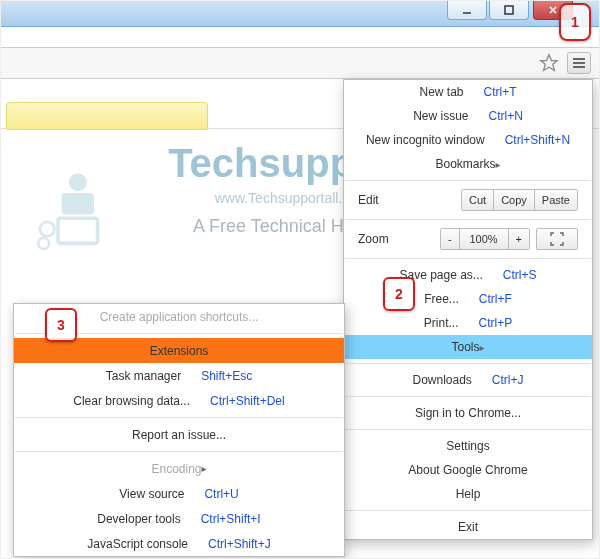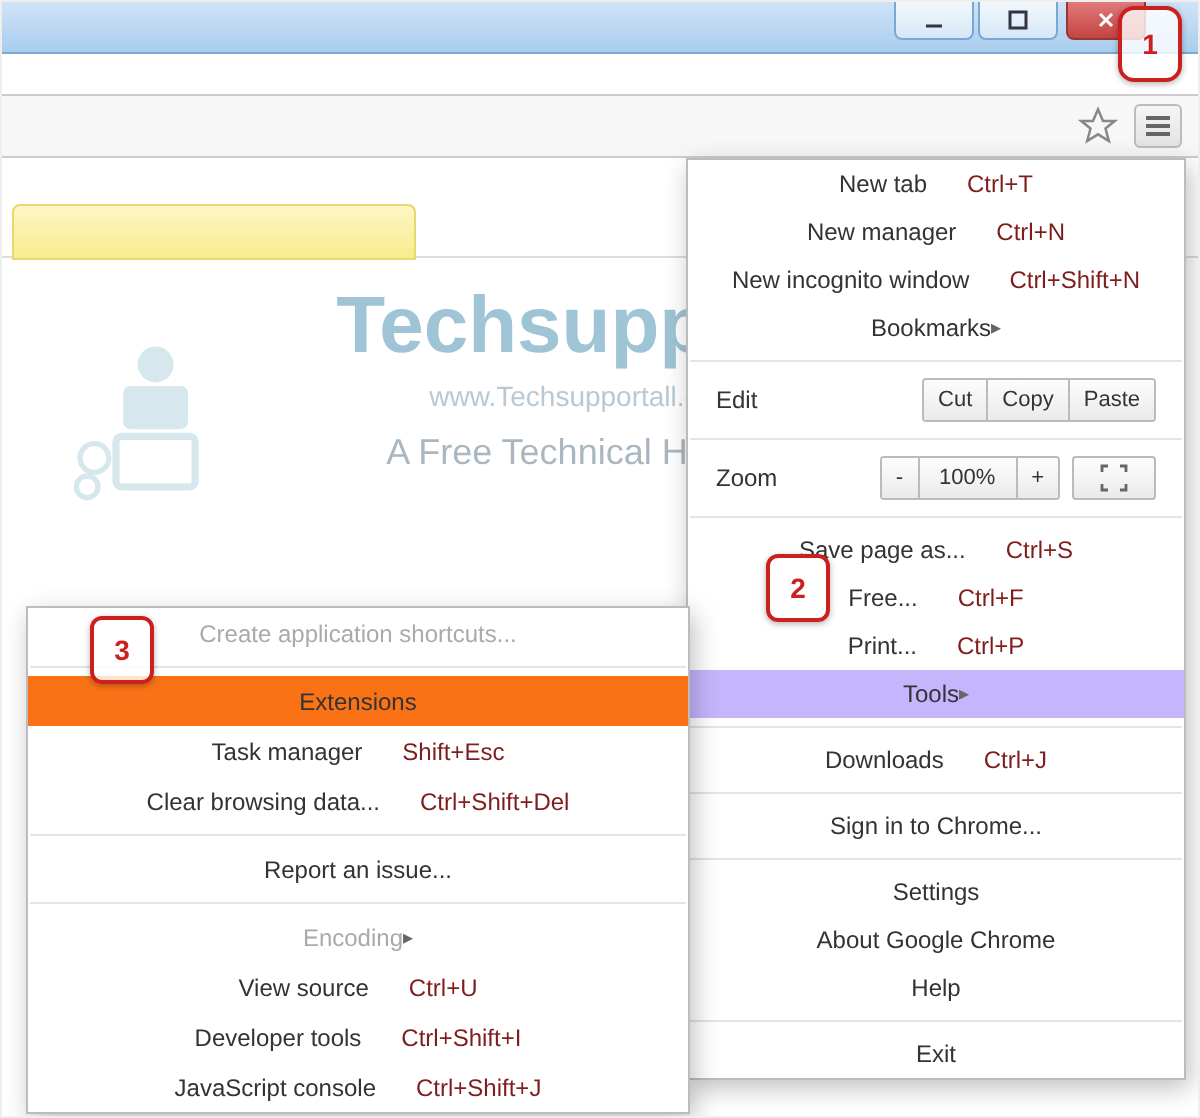--- a/index.html
+++ b/index.html
@@ -23,25 +23,25 @@
   .watermark{position:absolute;left:30px;top:140px;right:10px;color:#b8c9d4;text-align:center}
   .watermark .big{font-size:40px;font-weight:600;color:#9ec4d6}
   .watermark .big b{color:#e79a3f}
   .watermark .sub{font-size:14px;margin-top:4px;color:#b9c9d4}
   .watermark .tag{font-size:18px;margin-top:10px;color:#aab7c0}
   .tech-icon{position:absolute;left:30px;top:165px;width:90px;height:90px;opacity:.4}
   
   .menu{position:absolute;background:#fff;border:1px solid #bcbcbc;box-shadow:2px 4px 12px rgba(0,0,0,.25);font-size:12px}
   .menu .row{display:flex;align-items:center;justify-content:center;height:24px;padding:0 14px;white-space:nowrap}
   .menu .row.click{cursor:default}
-  .menu .row .sc{color:#7f1d1d;font-size:12px;padding-left:20px}
+  .menu .row .sc{color:#1d4ed8;font-size:12px;padding-left:20px}
   .menu .sep{height:1px;background:#e4e4e4;margin:4px 1px}
   .menu .row.disabled{color:#aaa}
   .menu .row.hov{background:#f97316}
-  .menu .row.sel{background:#c4b5fd}
+  .menu .row.sel{background:#7dd3fc}
   .menu .arrow{font-size:10px;color:#666}
   .menu .ctrlrow{display:flex;align-items:center;height:30px;padding:0 14px;gap:6px}
   .menu .btn{border:1px solid #bbb;border-radius:2px;background:linear-gradient(#fdfdfd,#eaeaea);height:20px;display:flex;align-items:center;justify-content:center;padding:0 7px;font-size:11px}
   .menu .ctrlrow .grp{display:flex;border:1px solid #bbb;border-radius:2px;overflow:hidden}
   .menu .ctrlrow .grp .btn{border:none;border-right:1px solid #bbb;border-radius:0}
   .menu .ctrlrow .grp .btn:last-child{border-right:none}
   .fs-btn{width:26px;padding:0;display:flex;align-items:center;justify-content:center}
   
   .callout{position:absolute;width:28px;height:30px;border:2px solid #cc1f1f;border-radius:6px;background:rgba(255,255,255,.8);display:flex;align-items:center;justify-content:center;font-size:14px;color:#cc1f1f;font-weight:600;box-shadow:0 1px 3px rgba(0,0,0,.3)}
   .callout.one{right:8px;top:2px;border-radius:8px;height:34px}
@@ -103,21 +103,21 @@
     <div class="sub"><span>www.Techsupportall.com</span><b style="color:#e79a3f"> .com</b></div>
     <div class="tag">A Free Technical Help Center</div>
   </div>
 
   <div class="menu main">
     <div class="row click">
         <span>New tab</span>
         <span class="sc">Ctrl+T</span>
       </div>
     <div class="row click">
-        <span>New manager</span>
+        <span>New issue</span>
         <span class="sc">Ctrl+N</span>
       </div>
     <div class="row click">
         <span>New incognito window</span>
         <span class="sc">Ctrl+Shift+N</span>
       </div>
     <div class="row click">
         <span>Bookmarks</span>
         <span class="arrow">▸</span>
       </div>

